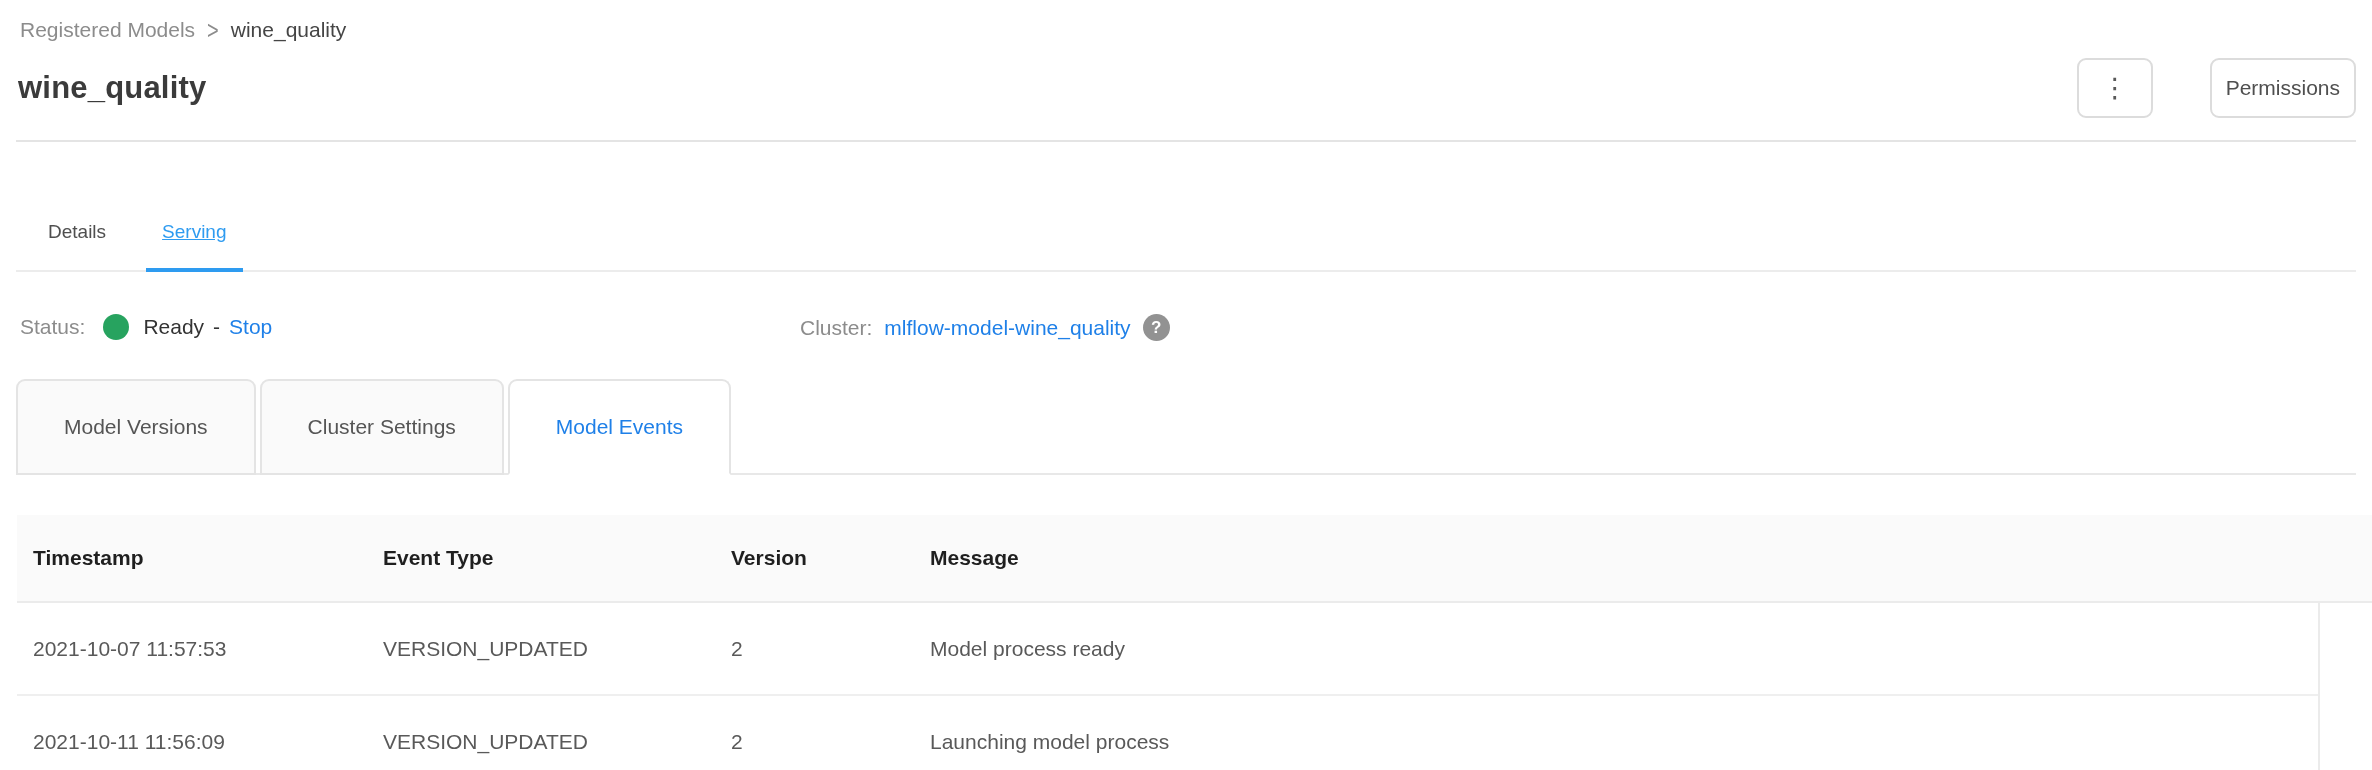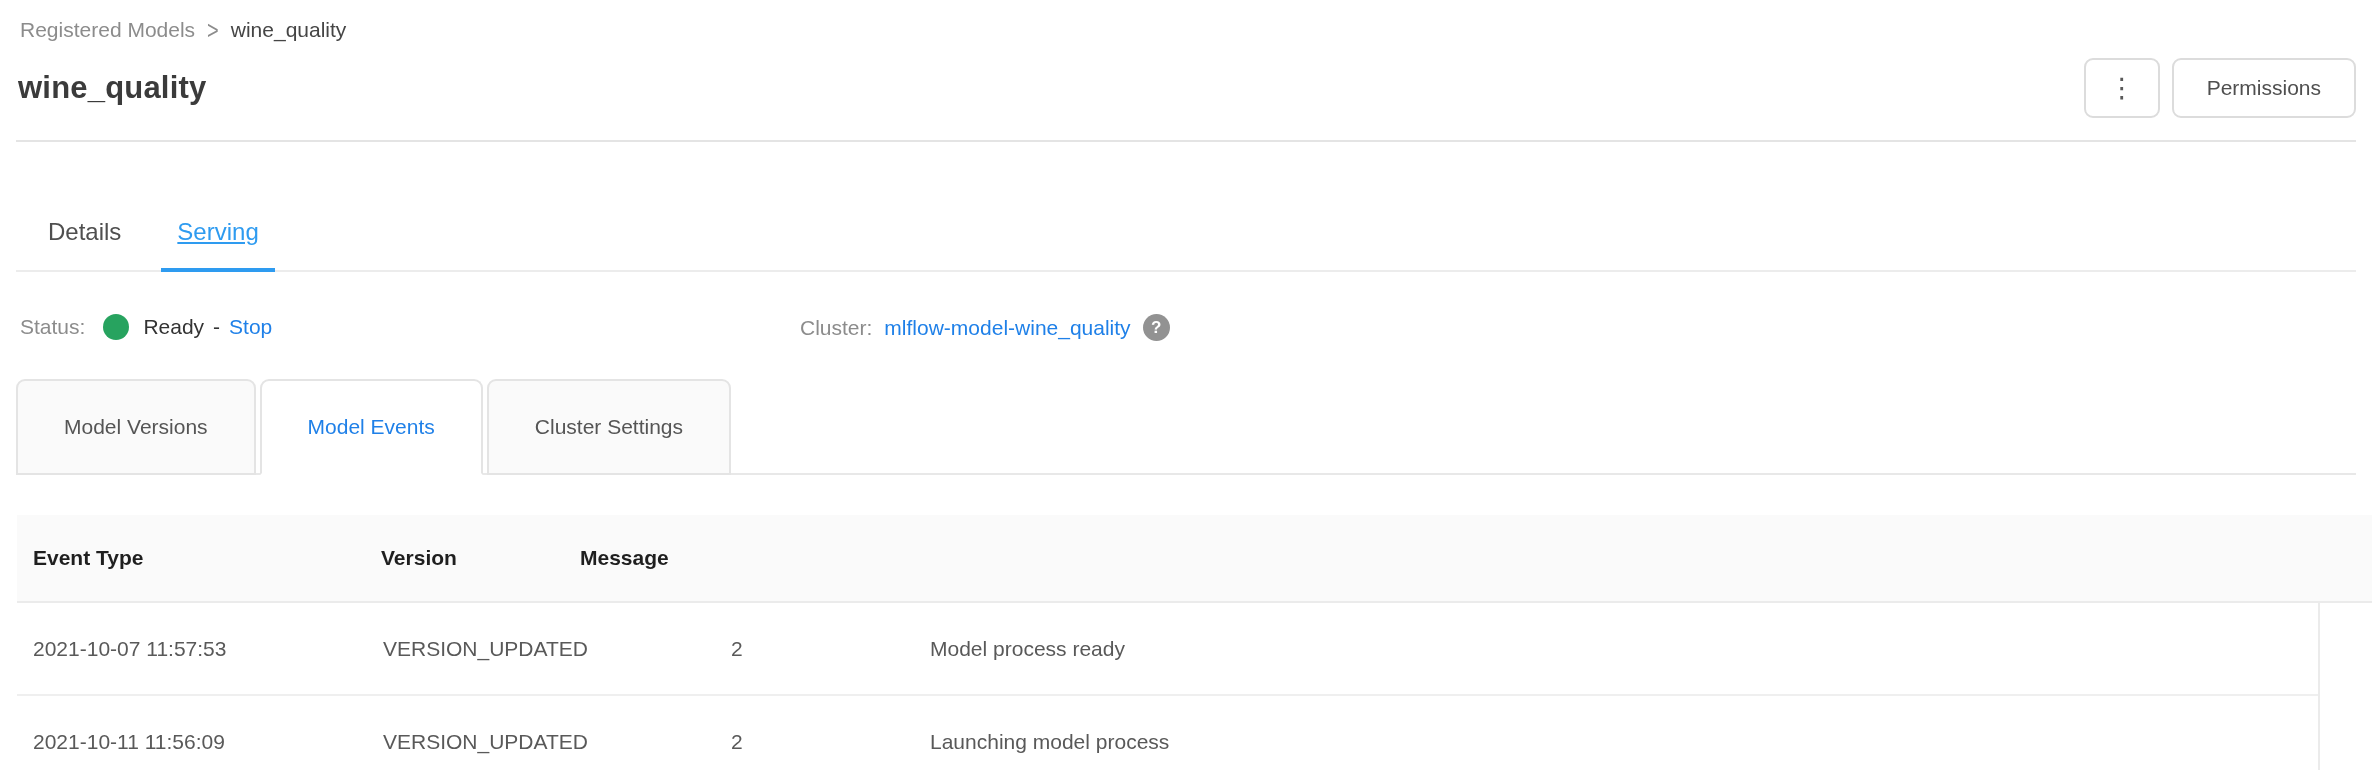--- a/index.html
+++ b/index.html
@@ -29,31 +29,31 @@
   }
   .page-title{font-size:31px;font-weight:700;color:#3b3b3b;letter-spacing:.2px;}
   .title-actions{display:flex;gap:12px;}
   .btn{
     height:60px;border:2px solid #dcdcdc;border-radius:9px;background:#fff;
     display:flex;align-items:center;justify-content:center;
     font-size:21px;color:#4f4f4f;cursor:pointer;
   }
   .btn-kebab{width:76px;}
   .btn-kebab .kebab{font-size:27px;color:#595959;line-height:1;}
-  .btn-permissions{padding:0 33px;}
+  .btn-permissions{padding:0 14px;margin-left:45px;}
   .title-divider{height:2px;background:#e4e4e4;margin:22px 16px 0 16px;}
   
   .tabs-bar{
     margin:0 16px;padding-left:16px;
     border-bottom:2px solid #ececec;
     display:flex;gap:24px;
   }
   .tab{
     position:relative;padding:76px 16px 24px 16px;
-    font-size:24px;color:#4f4f4f;cursor:pointer;line-height:28px;
+    font-size:19px;color:#4f4f4f;cursor:pointer;line-height:28px;
   }
   .tab.active{color:var(--tab-blue);font-weight:500;text-decoration:underline;}
   .tab .inkbar{display:none;}
   .tab.active .inkbar{
     display:block;position:absolute;left:0;right:0;bottom:-2px;height:4px;
     background:var(--tab-blue);
   }
   
   .status-row{
     display:flex;align-items:flex-start;
@@ -149,26 +149,27 @@
   </div>
   <div class="cluster-group">
     <span class="muted-label">Cluster:</span>
     <span class="link cluster-link">mlflow-model-wine_quality</span>
     <span class="help-circle">?</span>
   </div>
 </div>
 
 <div class="subtabs">
   <div class="subtab">Model Versions</div>
+  <div class="subtab">Cluster Settings</div>
   <div class="subtab active">Model Events</div>
-  <div class="subtab">Cluster Settings</div>
 </div>
 
 <div class="events-table">
   <div class="thead">
+    <div class="cell col-0">Timestamp</div>
     <div class="cell col-1">Event Type</div>
     <div class="cell col-2">Version</div>
     <div class="cell col-3">Message</div>
   </div>
   <div class="tbody">
     <div class="trow">
       <div class="cell col-0">2021-10-07 11:57:53</div>
       <div class="cell col-1">VERSION_UPDATED</div>
       <div class="cell col-2">2</div>
       <div class="cell col-3">Model process ready</div>

